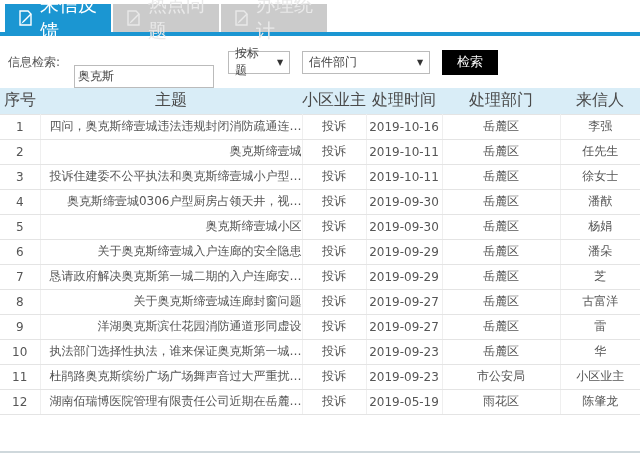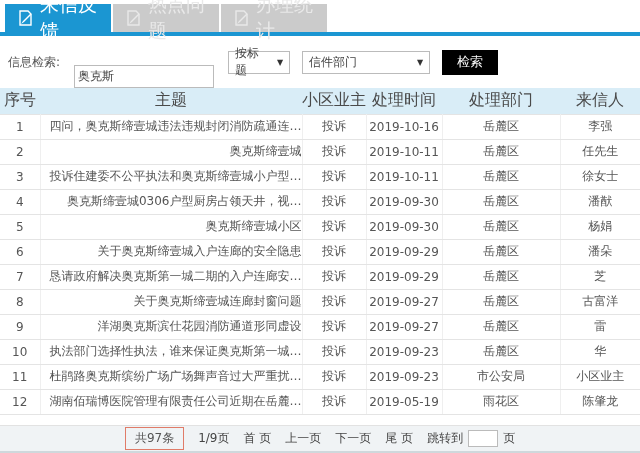--- a/index.html
+++ b/index.html
@@ -210,27 +210,14 @@
       <td>12</td>
       <td class="subject">湖南佰瑞博医院管理有限责任公司近期在岳麓…</td>
       <td>投诉</td>
       <td>2019-05-19</td>
       <td>雨花区</td>
       <td>陈肇龙</td>
     </tr>
       </tbody>
   </table>
 
-  <div class="pager">
-    <span class="total">共97条</span>
-    <span>1/9页</span>
-    <span class="link">首 页</span>
-    <span class="link">上一页</span>
-    <span class="link">下一页</span>
-    <span class="link">尾 页</span>
-    <span class="jump">
-      <span>跳转到</span>
-      <input type="text" style="">
-      <span>页</span>
-    </span>
-  </div>
 
 </div>
 
 </body></html>

